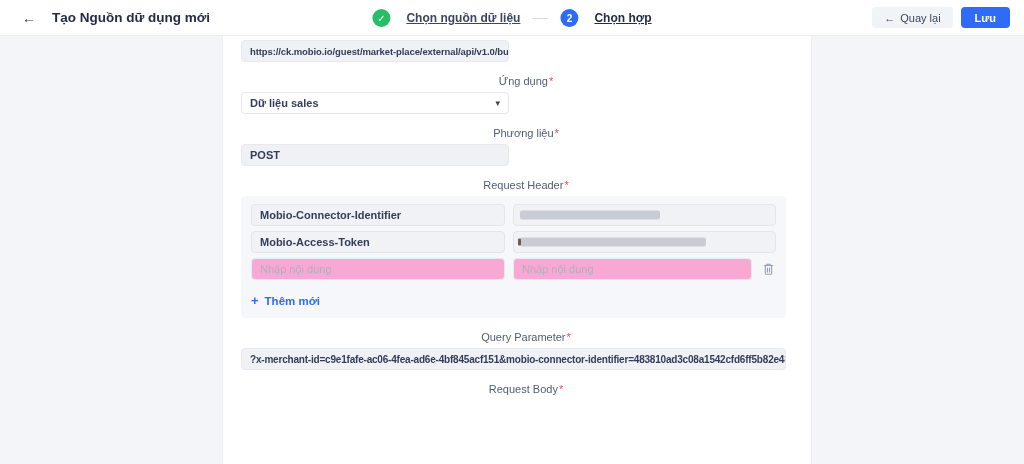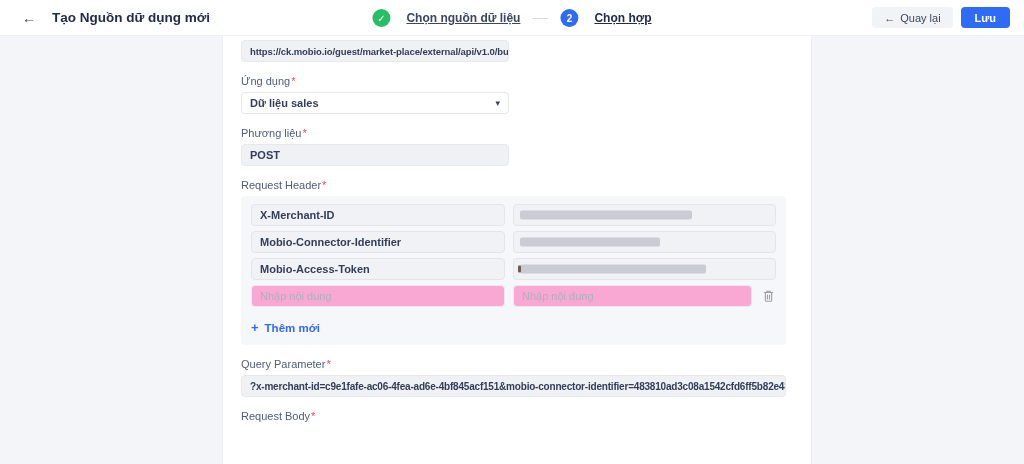--- a/index.html
+++ b/index.html
@@ -28,21 +28,21 @@
   .btn { font-size:11px; border-radius:4px; border:none; cursor:pointer; height:21px;
     display:inline-flex; align-items:center; font-family:inherit; }
   .btn-secondary { background:#f2f3f6; color:#3c4660; padding:0 12px; gap:5px; }
   .btn-primary { background:#2e6bf6; color:#fff; padding:8px 14px; font-weight:700; }
 
   
   .card { position:absolute; top:36px; left:222px; width:590px; bottom:0; background:#fff;
     border-left:1px solid #ecedf1; border-right:1px solid #ecedf1; }
   .card-inner { padding:4px 0 0 18px; }
 
-  .field-label { font-size:11px; color:#515c74; margin-top:13px; margin-bottom:5px; }
+  .field-label { font-size:11px; color:#515c74; margin-top:13px; margin-bottom:5px;text-align:center; }
   .req { color:#f5455c; margin-left:1px; }
 
   .input { display:flex; align-items:center; height:22px; border:1px solid #e4e7ee;
     border-radius:4px; background:#fff; font-size:11px; color:#333d58; font-weight:600;
     padding:0 8px; white-space:nowrap; overflow:hidden; }
   .input.readonly { background:#eff1f5; border-color:#e6e8ee; }
   .w-narrow { width:268px; }
   .w-wide  { width:545px; }
   .url-field { font-size:9.5px; font-weight:600; letter-spacing:-0.1px; }
   .query-field { font-size:10px; font-weight:600; letter-spacing:-0.2px; }
@@ -122,29 +122,20 @@
         <span>Phương liệu</span><span class="req">*</span>
       </div>
       <div class="input readonly w-narrow">POST</div>
 
       <div class="field-label">
         <span>Request Header</span><span class="req">*</span>
       </div>
 
       <div class="rh-panel">
         <div>
-  <div class="rh-row">
-    <input class="cell-input key-cell" value="X-Merchant-ID" style="">
-    <div class="val-wrap">
-      <input class="cell-input" style="">
-      
-      <div class="mask-bar" style="width: 172px;"></div>
-    </div>
-
-  </div>
 
   <div class="rh-row">
     <input class="cell-input key-cell" value="Mobio-Connector-Identifier" style="">
     <div class="val-wrap">
       <input class="cell-input" style="">
       
       <div class="mask-bar" style="width: 140px;"></div>
     </div>
 
   </div>

